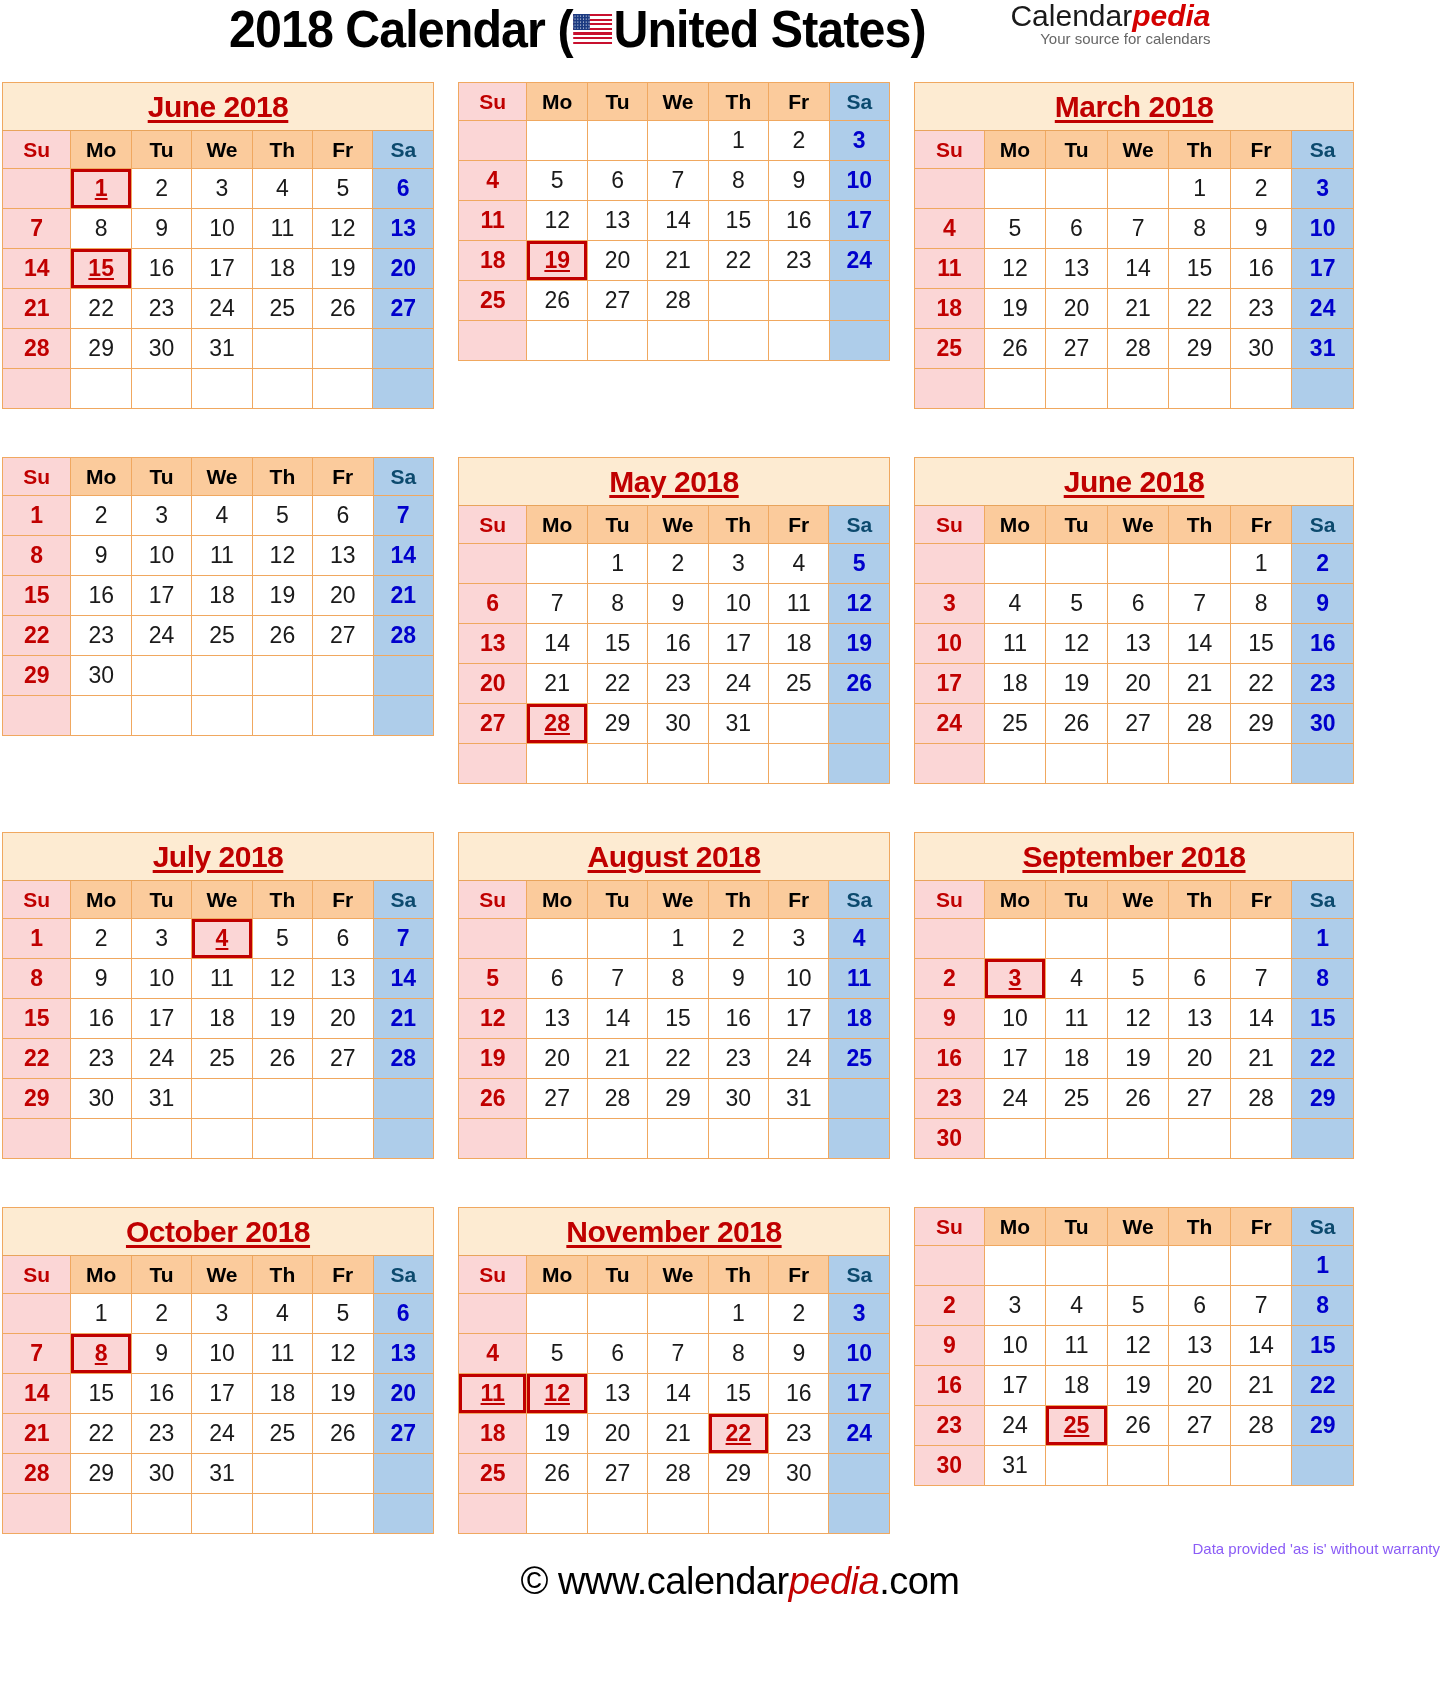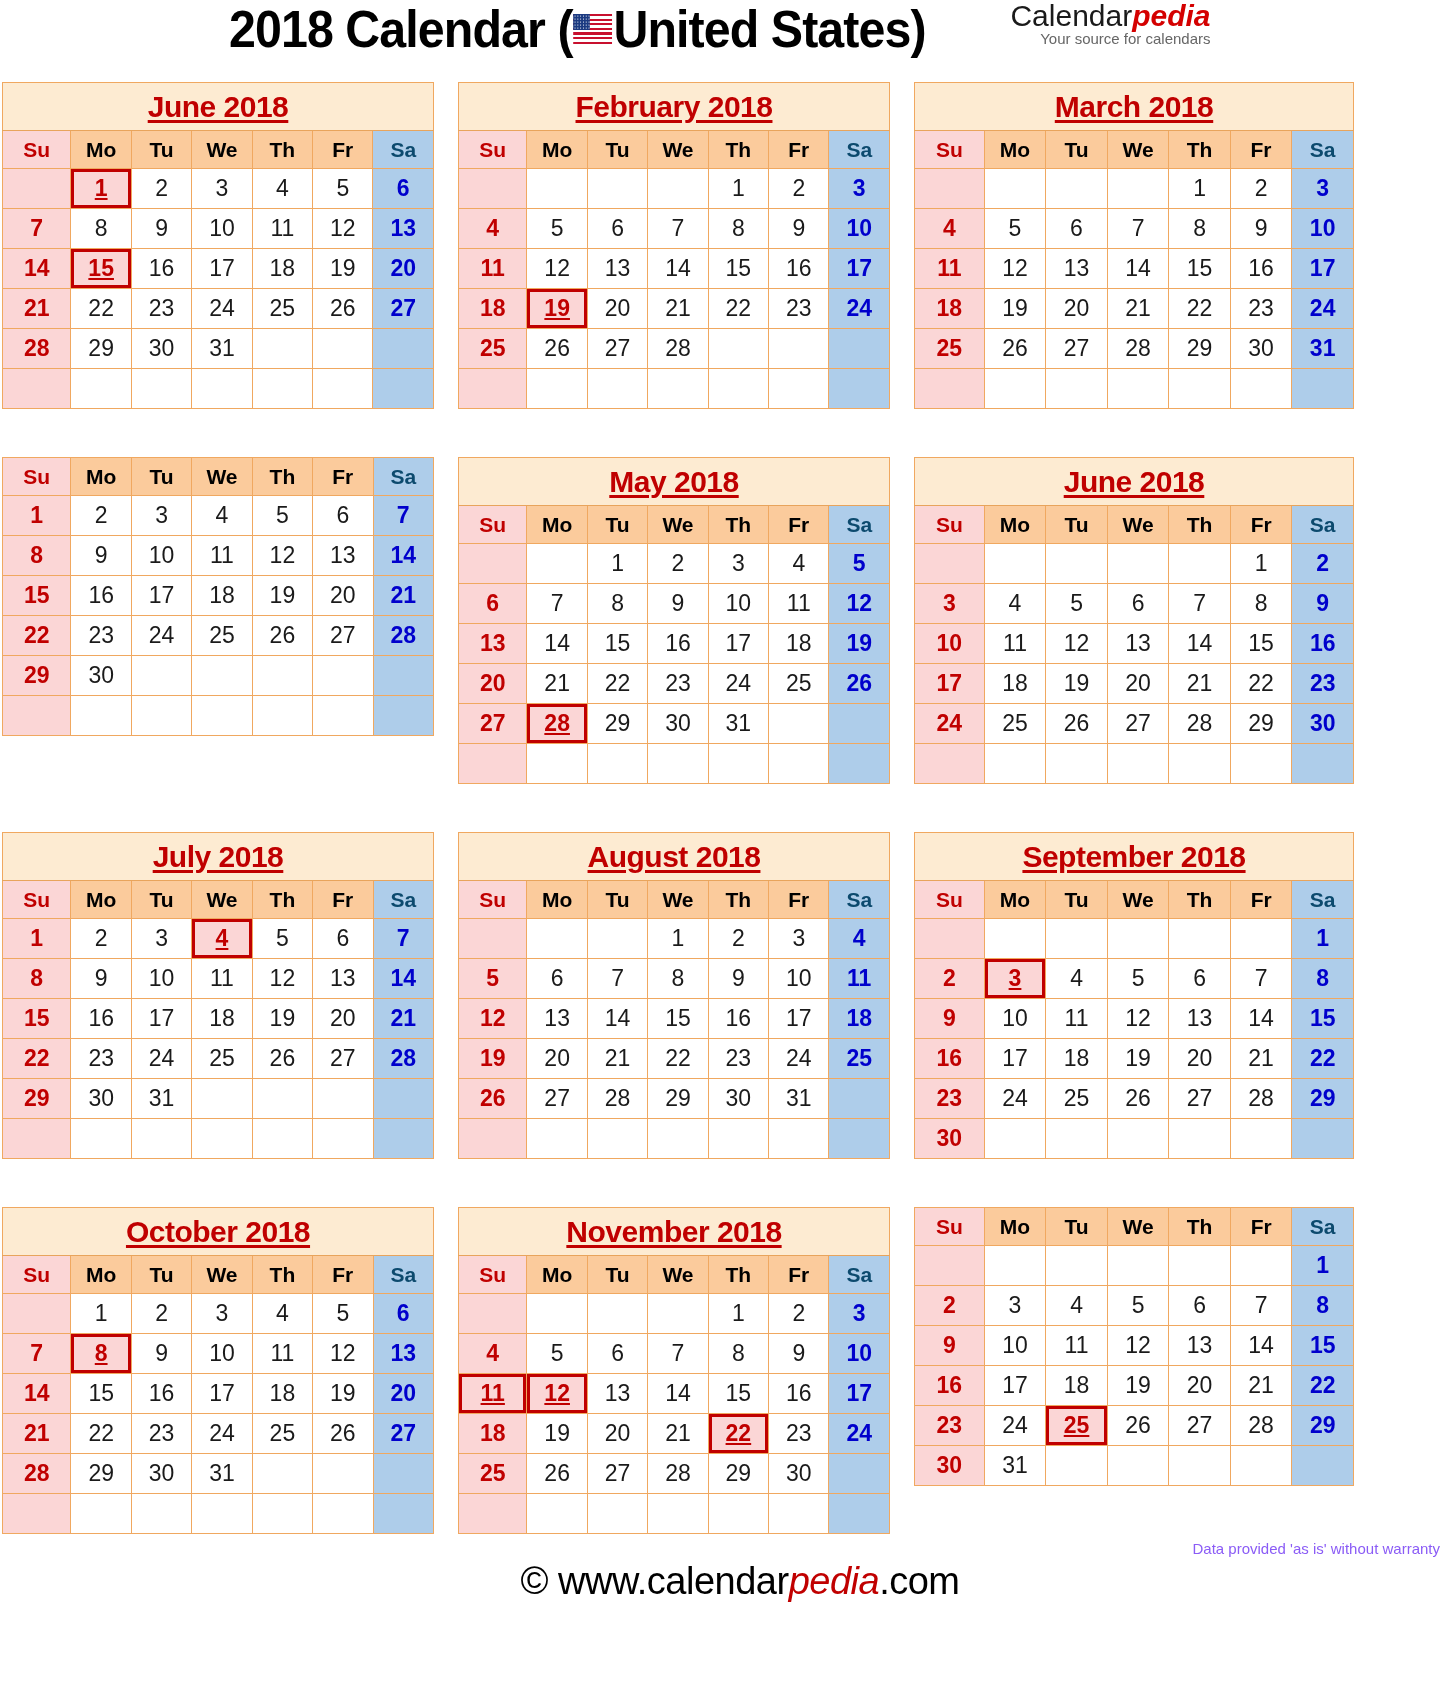--- a/index.html
+++ b/index.html
@@ -309,23 +309,20 @@
             <col class="c-su">
             <col class="c-wd">
             <col class="c-wd">
             <col class="c-wd">
             <col class="c-wd">
             <col class="c-wd">
             <col class="c-sa">
           </colgroup>
           <tbody>
             <tr>
-              <td colspan="7" class="month-title-cell"><span class="month-title">February 2018</span></td>
-            </tr>
-            <tr>
               <th class="dow su">Su</th>
               <th class="dow">Mo</th>
               <th class="dow">Tu</th>
               <th class="dow">We</th>
               <th class="dow">Th</th>
               <th class="dow">Fr</th>
               <th class="dow sa">Sa</th>
             </tr>
             <tr>
               <td class="day sun empty"></td>

